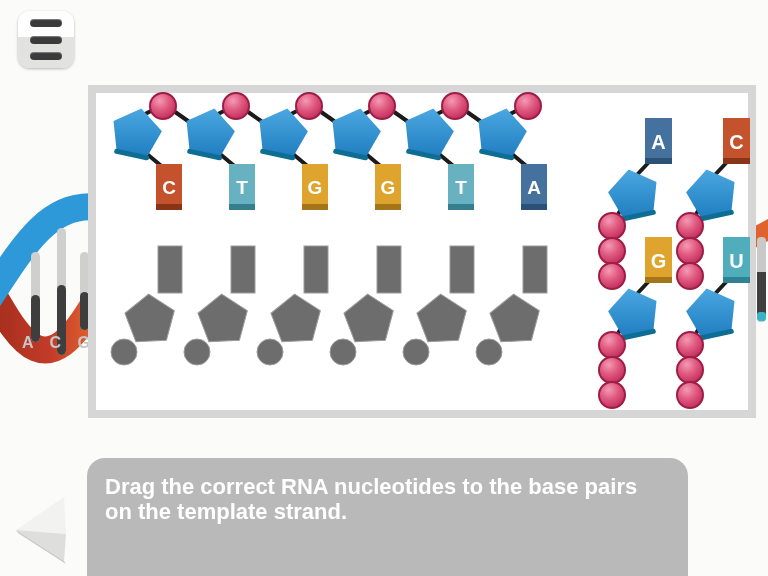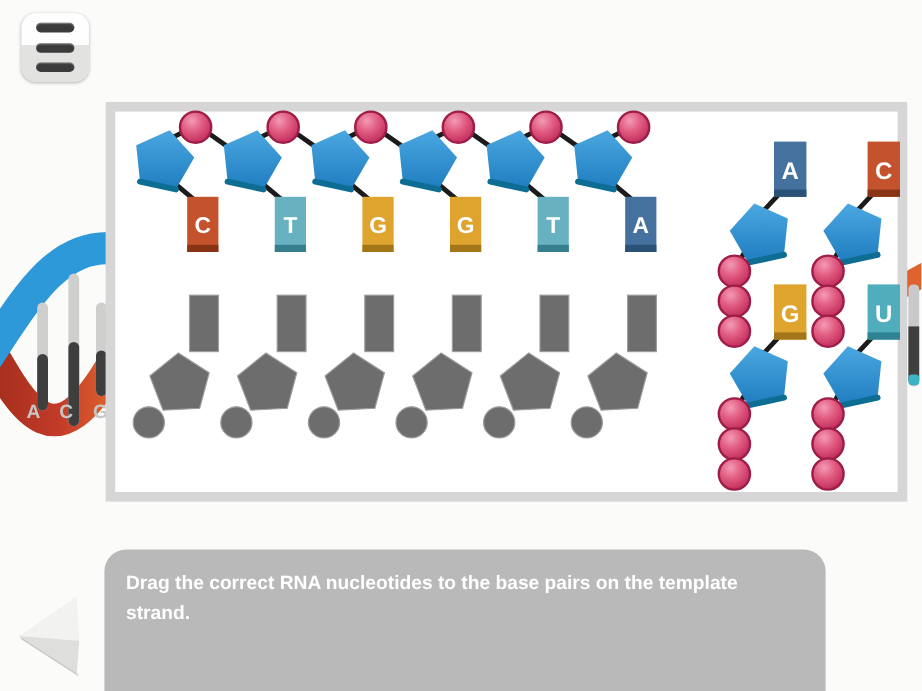--- a/index.html
+++ b/index.html
@@ -26,21 +26,21 @@
   .menu-bar{width:32px;height:8px;border-radius:4px;background:#3b3b3b;
     box-shadow:inset 0 1px 1px rgba(255,255,255,.35);}
 
   .instruction-bar{
     position:absolute;left:87px;top:458px;width:601px;height:140px;
     border-radius:18px;background:#b9b9b9;
     box-sizing:border-box;padding:16px 18px;
   }
   .instruction-bar p{
     margin:0;width:540px;color:#ffffff;font-weight:bold;
-    font-size:16px;line-height:25px;
+    font-size:22px;line-height:25px;
   }
   .back-btn{position:absolute;left:8px;top:490px;width:64px;height:78px;cursor:pointer;}
 </style>
 </head>
 <body>
 
 <svg class="scene" width="768" height="576" viewBox="0 0 768 576">
   <defs>
     <linearGradient id="pentGrad" x1="0" y1="0" x2="0" y2="1">
       <stop offset="0" stop-color="#4aa7e0"></stop>

